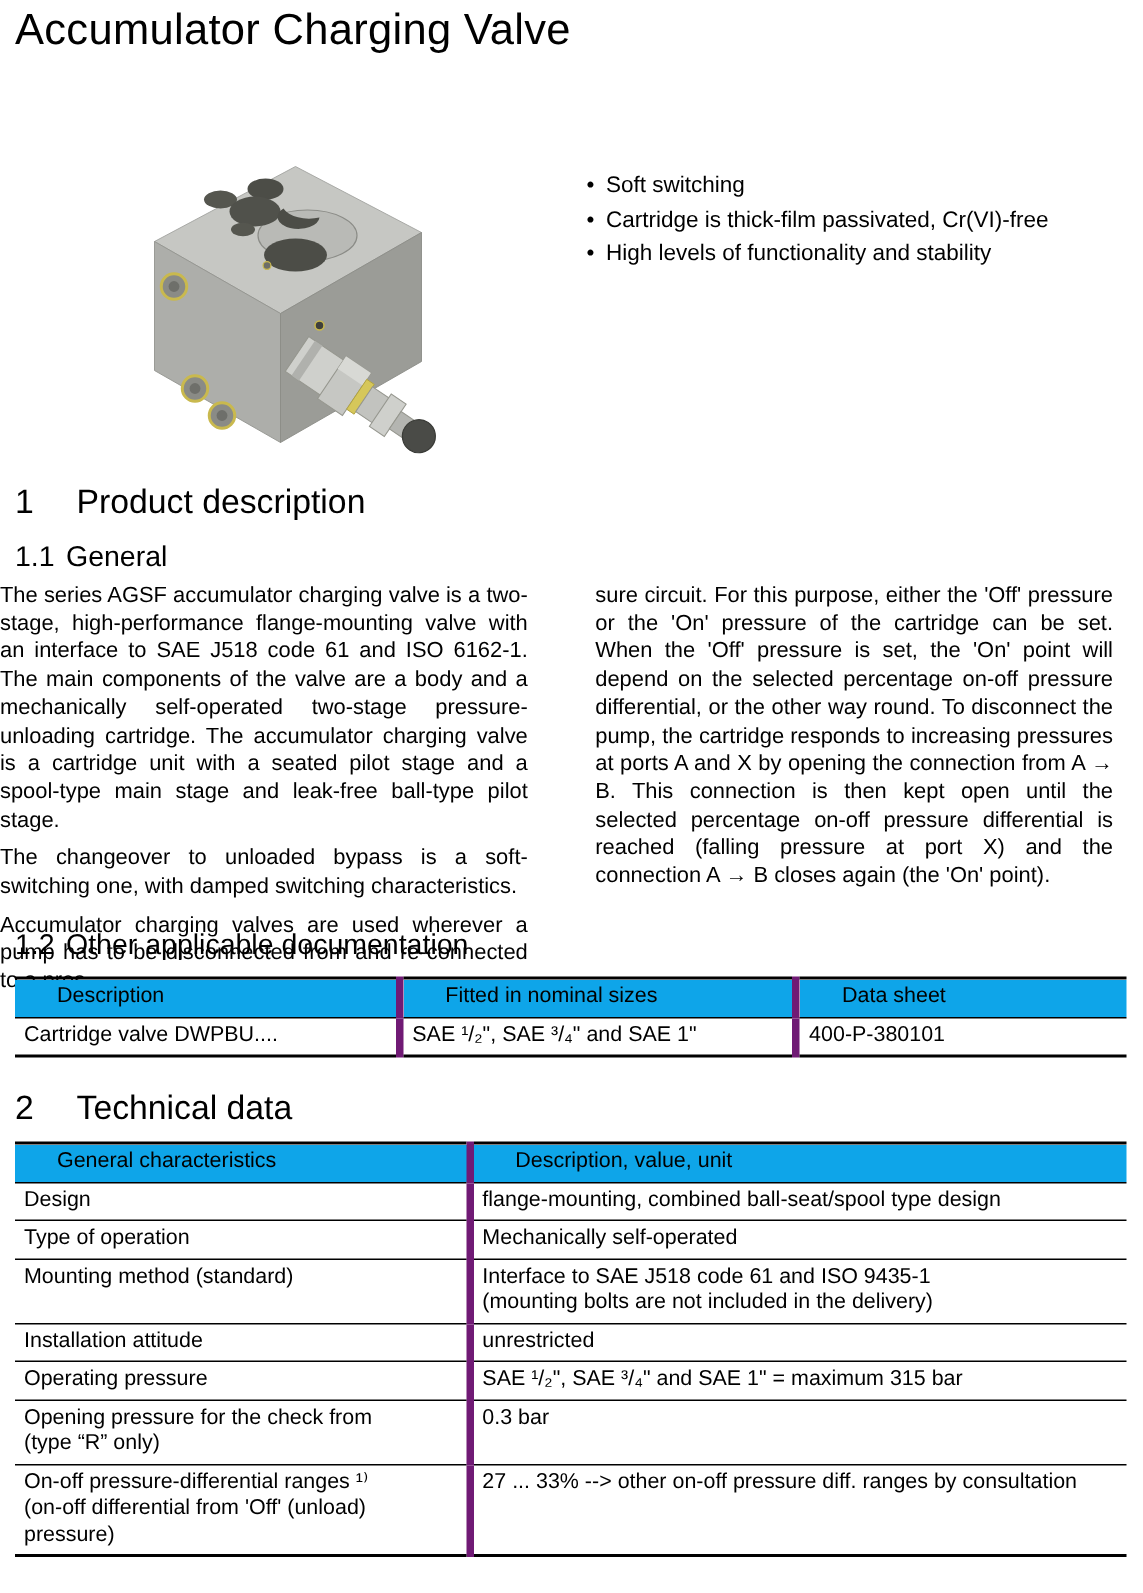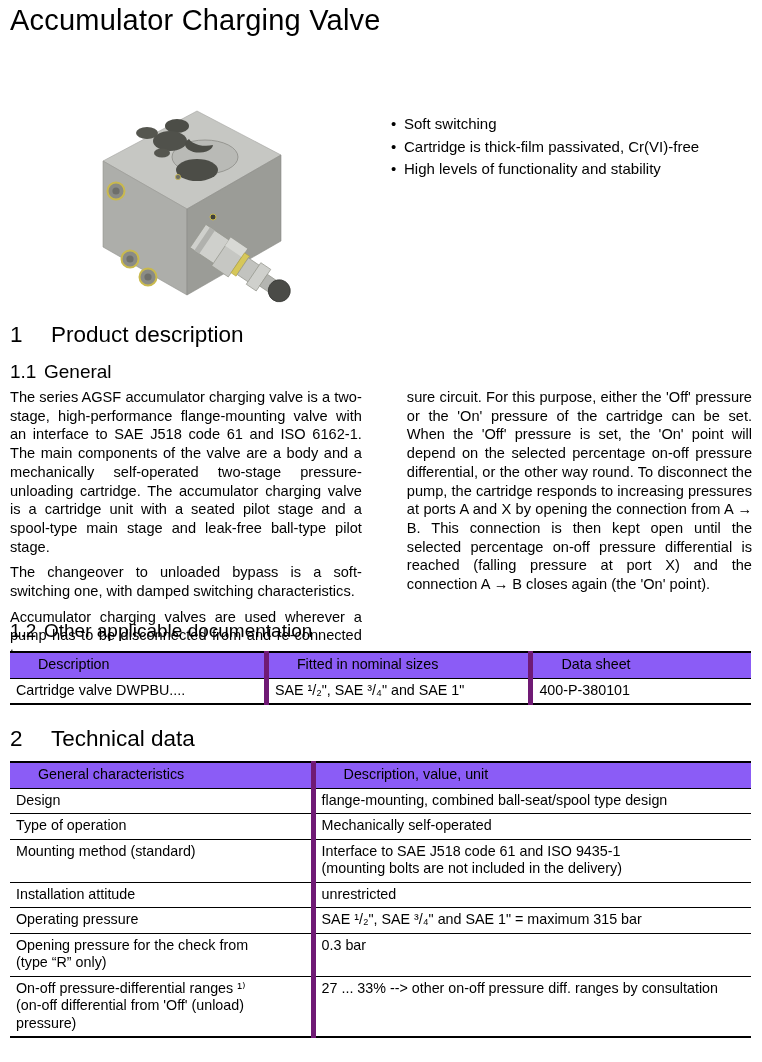--- a/index.html
+++ b/index.html
@@ -14,33 +14,33 @@
 
   .features { position:absolute; left:391px; top:113px; font-size:15px; line-height:22.5px; }
   .feature { display:flex; }
   .feature .dot { width:13px; flex:0 0 13px; }
 
   .h1num { display:inline-block; width:41px; }
   .h2num { display:inline-block; width:34px; }
   .sec-h { position:absolute; left:10px; font-size:22.5px; font-weight:400; }
   .sub-h { position:absolute; left:10px; font-size:19px; font-weight:400; }
 
-  .columns { position:absolute; left:10px; top:388px; width:742px; display:flex;gap:32px; }
+  .columns { position:absolute; left:0; top:388px; width:742px; display:flex;gap:32px; }
   .colL { width:368px; margin-right:13px; }
   .colR { width:361px; }
   .body-text { font-size:14.6px; line-height:18.7px; text-align:justify; }
   .body-text p { margin:0 0 7px 0; }
 
   .tblwrap { position:absolute; left:10px; width:741px; }
   table { border-collapse:collapse; width:100%; table-layout:fixed;
           border-top:2.5px solid #000; border-bottom:2.5px solid #000; }
   th, td { font-size:14.3px; line-height:17.5px; font-weight:400; text-align:left;
            padding:3px 6px 4px 6px; vertical-align:top; border-bottom:1px solid #000;
            white-space:pre-line; overflow:hidden; }
-  th { background:#8b5cf6;padding-left:28px; }
+  th { background:#0ea5e9;padding-left:28px; }
   th + th, td + td { border-left:5px solid #701a75; }
 
   .t1-c0 { width:34.6%; } .t1-c1 { width:35.7%; } .t1-c2 { width:29.7%; }
   .t2-c0 { width:40.9%; } .t2-c1 { width:59.1%; }
 </style>
 </head>
 <body>
 
 <div class="page">
 

